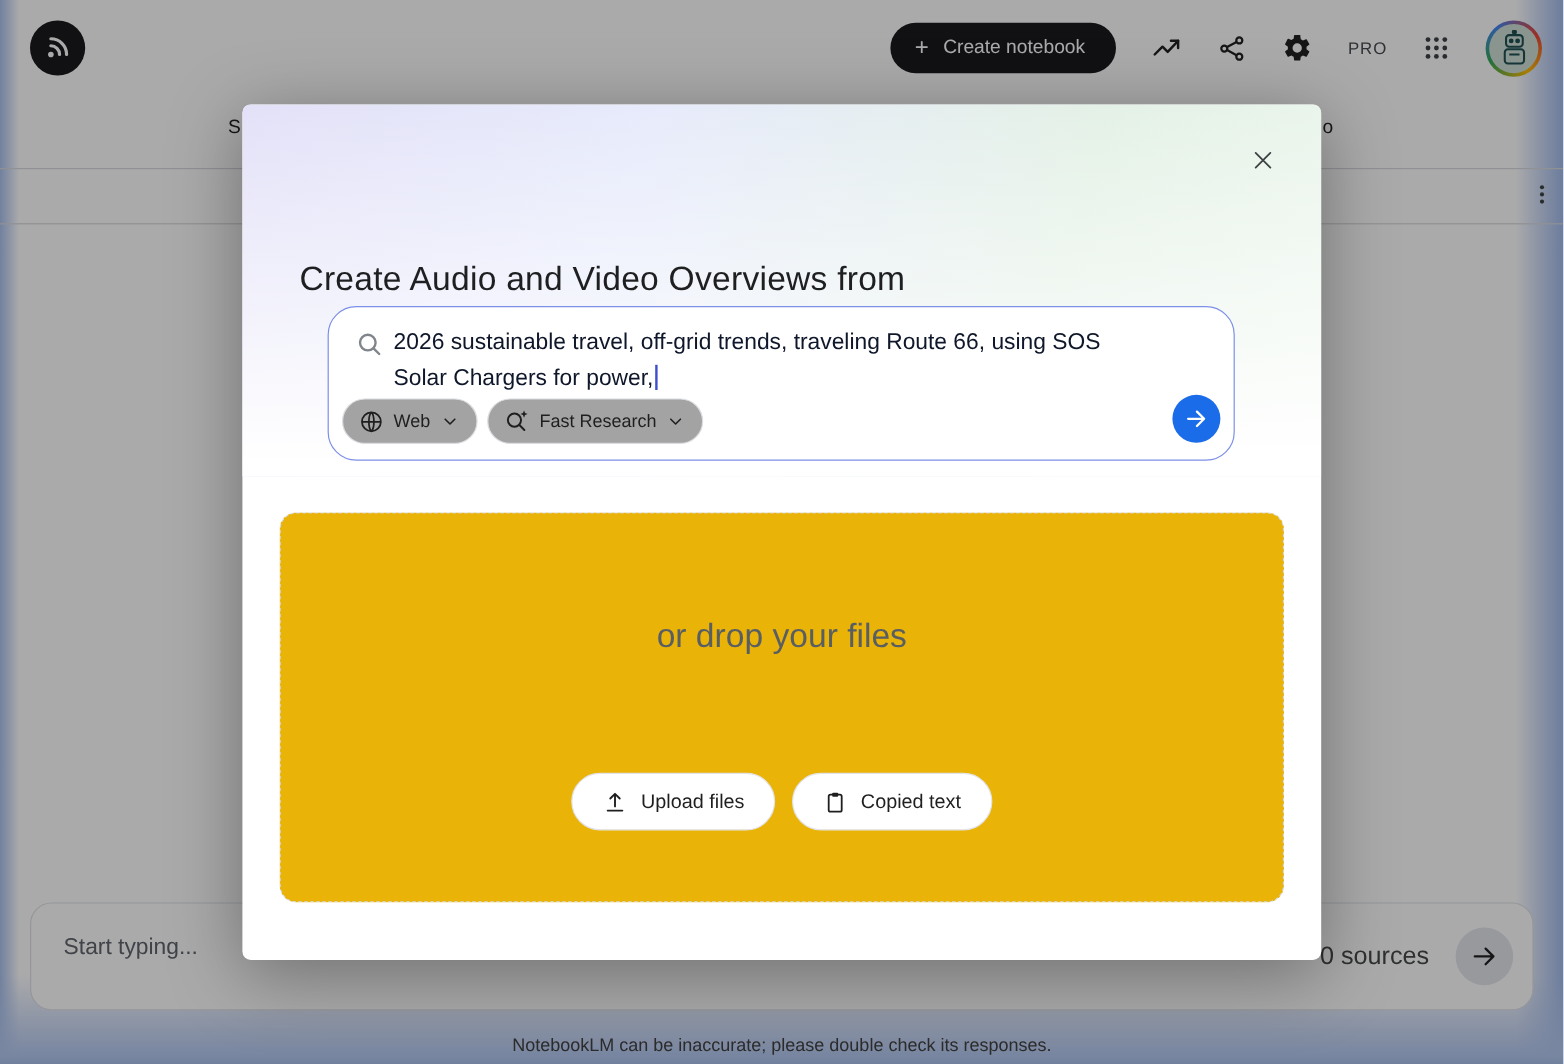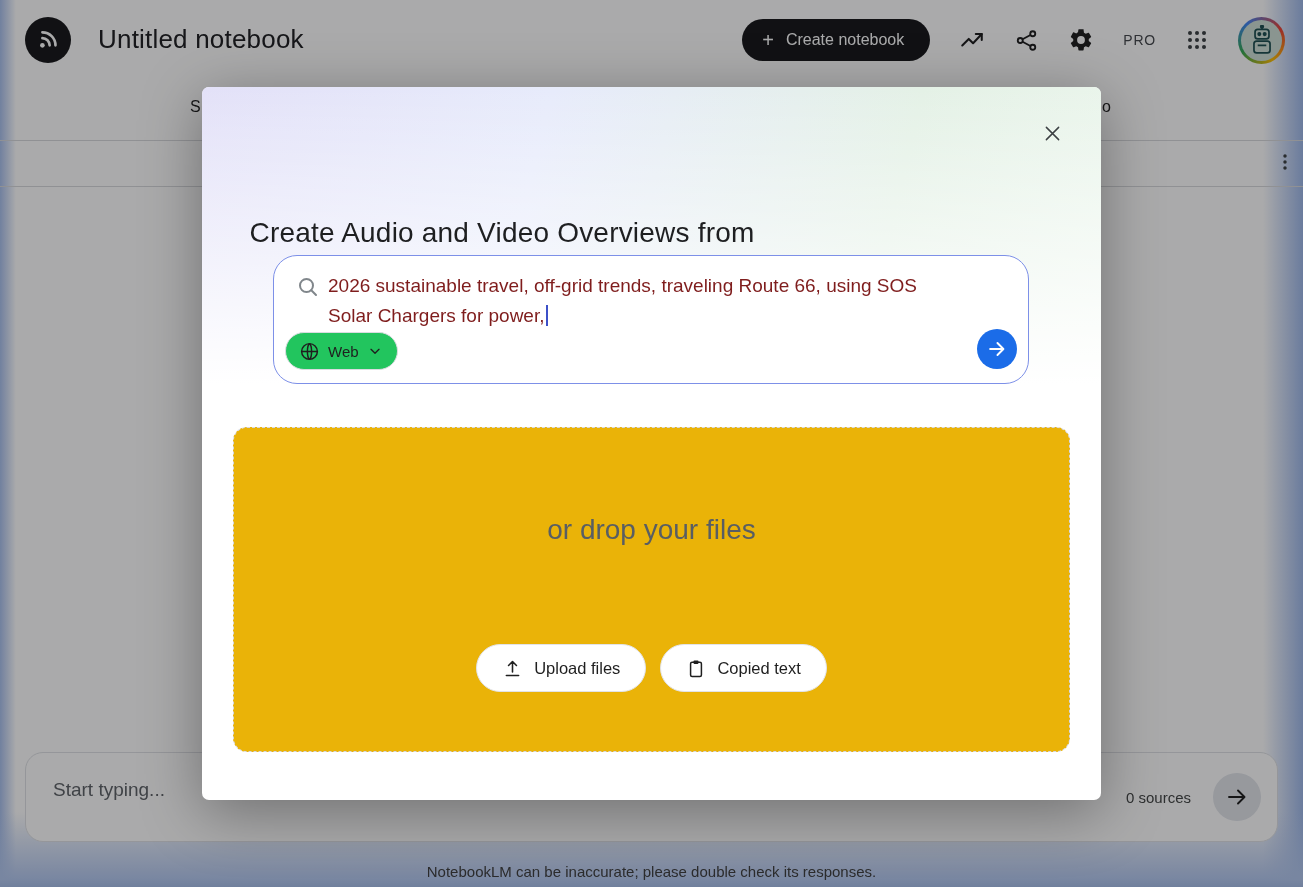--- a/index.html
+++ b/index.html
@@ -38,21 +38,21 @@
   .tab-partial.right { left:1102px; }
   .hline { position:absolute; left:0; right:0; height:1px; background:#d8d9dd; }
   .hline.h1 { top:140px; }
   .hline.h2 { top:186px; }
   .kebab { position:absolute; left:1274px; top:151px; }
 
   .chatbar { position:absolute; left:25px; top:752px; width:1253px; height:90px;
     background:#fff; border:1px solid #dfe1e5; border-radius:18px; }
   .chat-placeholder { position:absolute; left:27px; top:26px; font-size:19px; color:#5f6368; }
   .chat-right { position:absolute; right:16px; top:0; height:100%; display:flex; align-items:center; gap:22px; }
-  .sources-count { font-size:15px; color:#444746; }
+  .sources-count { font-size:21px; color:#444746; }
   .chat-send { width:48px; height:48px; border-radius:50%; border:none; background:#e2e5ea;
     display:flex; align-items:center; justify-content:center; cursor:pointer; }
   .disclaimer { position:absolute; left:0; right:0; bottom:7px; text-align:center; font-size:15px; color:#404040; }
 
   
   .overlay { position:absolute; inset:0; background:rgba(5,6,10,0.34); z-index:5; }
 
   
   .modal { position:absolute; left:202px; top:87px; width:899px; height:713px; background:#fff;
     border-radius:7px; z-index:10; box-shadow:0 12px 60px rgba(0,0,0,.35); overflow:hidden; }
@@ -63,25 +63,25 @@
   .modal-close { position:absolute; right:34px; top:32px; background:none; border:none; cursor:pointer; padding:4px; }
   .modal-title { position:absolute; left:27px; top:126px; width:546px; text-align:center;
     font-size:28px; line-height:40px; color:#1e1f21; letter-spacing:.2px; }
   .grad-text { background:linear-gradient(90deg,#6b7ed9 0%,#4b9ad2 45%,#34a853 100%);
     -webkit-background-clip:text; background-clip:text; color:transparent; }
 
   .query-box { position:absolute; left:71px; top:168px; width:756px; height:129px;
     background:#fff; border:1.5px solid #7d90e8; border-radius:24px; cursor:text; }
   .query-search-icon { position:absolute; left:22px; top:19px; }
   .query-text { position:absolute; left:54px; top:15px; right:24px; font-size:19px; line-height:30px;
-    color:#7f1d1d; white-space:nowrap; }
+    color:#0f172a; white-space:nowrap; }
   .caret { display:inline-block; width:2px; height:21px; background:#3c50c8; vertical-align:-4px; margin-left:1px; }
   .chip-row { position:absolute; left:11px; bottom:13px; display:flex; gap:8px; }
   .chip { display:flex; align-items:center; gap:8px; height:38px; padding:0 14px 0 13px;
-    border:1px solid #dadce0; border-radius:19px; background:#22c55e; font-size:15px; color:#1f1f1f;
+    border:1px solid #dadce0; border-radius:19px; background:#a3a3a3; font-size:15px; color:#1f1f1f;
     font-family:inherit; cursor:pointer; }
   .query-submit { position:absolute; right:11px; bottom:14px; width:40px; height:40px; border-radius:50%;
     border:none; background:#1b6ce8; display:flex; align-items:center; justify-content:center; cursor:pointer; }
 
   .dropzone { position:absolute; left:31px; top:340px; width:837px; height:325px;
     border:1.5px dashed #d6d8e2; border-radius:14px; background:#eab308; }
   .dz-heading { position:absolute; left:0; right:0; top:86px; text-align:center; font-size:28px; color:#595e63; }
   .dz-formats { position:absolute; left:0; right:0; top:130px; text-align:center; font-size:17px; color:#5f6368; }
   .dz-formats a { color:#5f6368; text-decoration:underline; cursor:pointer; }
   .dz-buttons { position:absolute; left:0; right:0; top:216px; display:flex; justify-content:center; gap:14px; }
@@ -105,21 +105,20 @@
     <div class="topbar">
       <div class="logo-circle">
         <span>
           <svg width="28" height="28" viewBox="0 0 24 24" fill="none">
             <circle cx="7.2" cy="16.6" r="2" fill="#fff"></circle>
             <path d="M7.2 10.4a6.2 6.2 0 0 1 6.2 6.2" stroke="#fff" stroke-width="2.3" stroke-linecap="round"></path>
             <path d="M7.2 5.4a11.2 11.2 0 0 1 11.2 11.2" stroke="#fff" stroke-width="2.3" stroke-linecap="round"></path>
           </svg>
         </span>
       </div>
-      <div class="nb-title">Untitled notebook</div>
 
       <div class="topbar-right">
         <button class="create-btn">
           <span class="plus">+</span>
           <span>Create notebook</span>
         </button>
         <button class="icon-btn">
           <span>
             <svg width="26" height="26" viewBox="0 0 24 24" fill="none" stroke="#1f1f1f" stroke-width="1.9" stroke-linecap="round" stroke-linejoin="round">
               <path d="M3 17l6-6 4 4 8-8.5"></path>
@@ -244,20 +243,35 @@
                 <path d="M3 12h18M12 3c3.2 2.6 3.2 15.4 0 18M12 3c-3.2 2.6-3.2 15.4 0 18"></path>
             </svg>
           </span>
           <span>Web</span>
           <span>
             <svg width="16" height="16" viewBox="0 0 24 24" fill="none" stroke="#1f1f1f" stroke-width="2" stroke-linecap="round" stroke-linejoin="round">
               <path d="M6 9.5l6 6 6-6"></path>
             </svg>
           </span>
         </button>
+        <button class="chip">
+          <span>
+            <svg width="22" height="22" viewBox="0 0 24 24" fill="none" stroke="#1f1f1f" stroke-width="1.8" stroke-linecap="round">
+              <circle cx="9.5" cy="11" r="6"></circle>
+                <path d="M14 15.5l4.5 4.5"></path>
+              <path d="M18.2 2.2l.95 2.35L21.5 5.5l-2.35.95-.95 2.35-.95-2.35L14.9 5.5l2.35-.95z" fill="#1f1f1f" stroke="none"></path>
+            </svg>
+          </span>
+          <span>Fast Research</span>
+          <span>
+            <svg width="16" height="16" viewBox="0 0 24 24" fill="none" stroke="#1f1f1f" stroke-width="2" stroke-linecap="round" stroke-linejoin="round">
+              <path d="M6 9.5l6 6 6-6"></path>
+            </svg>
+          </span>
+        </button>
       </div>
       <button class="query-submit">
         <span>
           <svg width="22" height="22" viewBox="0 0 24 24" fill="none" stroke="#fff" stroke-width="2.1" stroke-linecap="round" stroke-linejoin="round">
             <path d="M4.5 12h14M12.5 5.5L19 12l-6.5 6.5"></path>
           </svg>
         </span>
       </button>
     </div>
 

